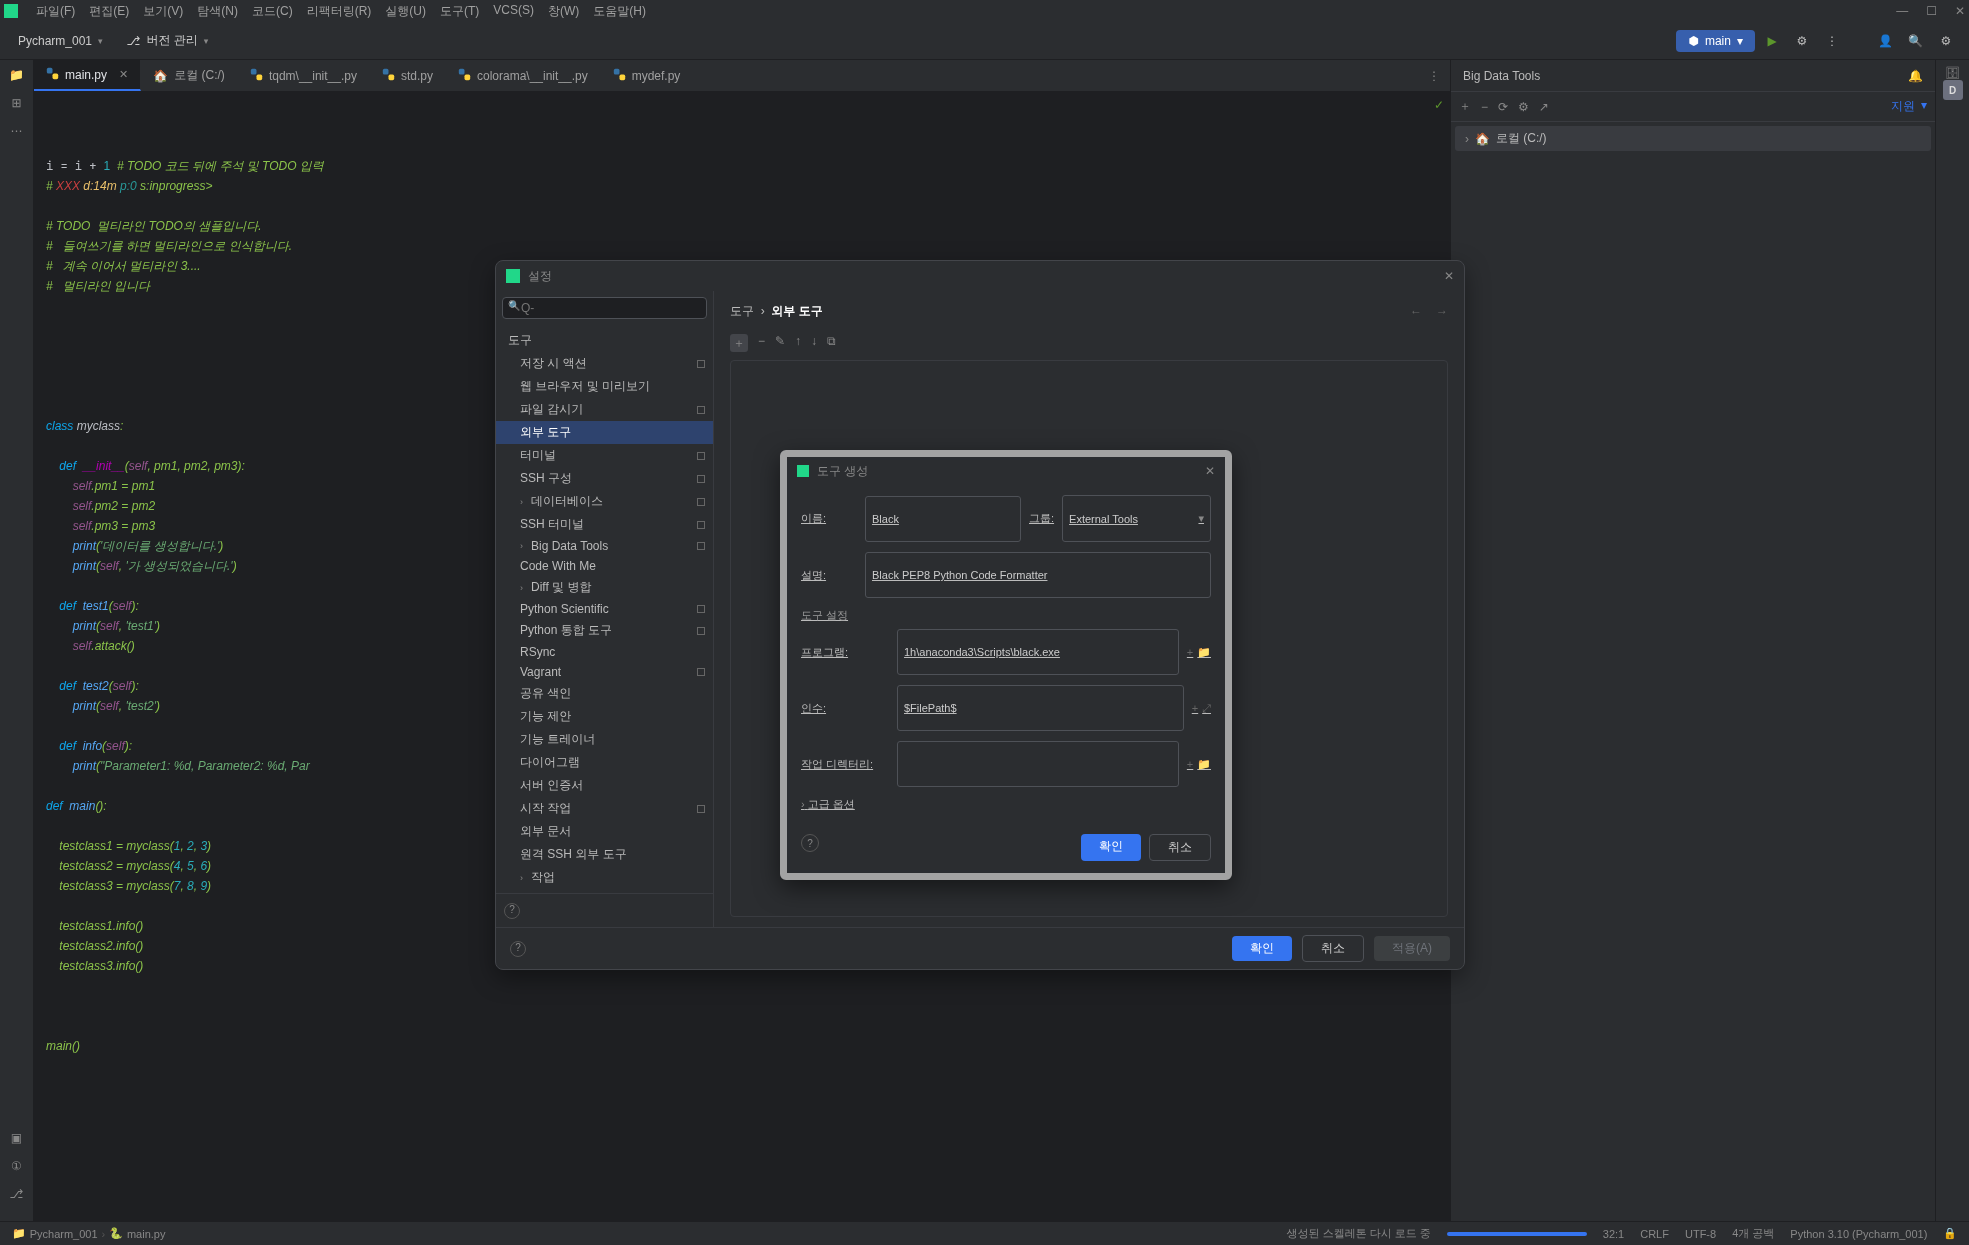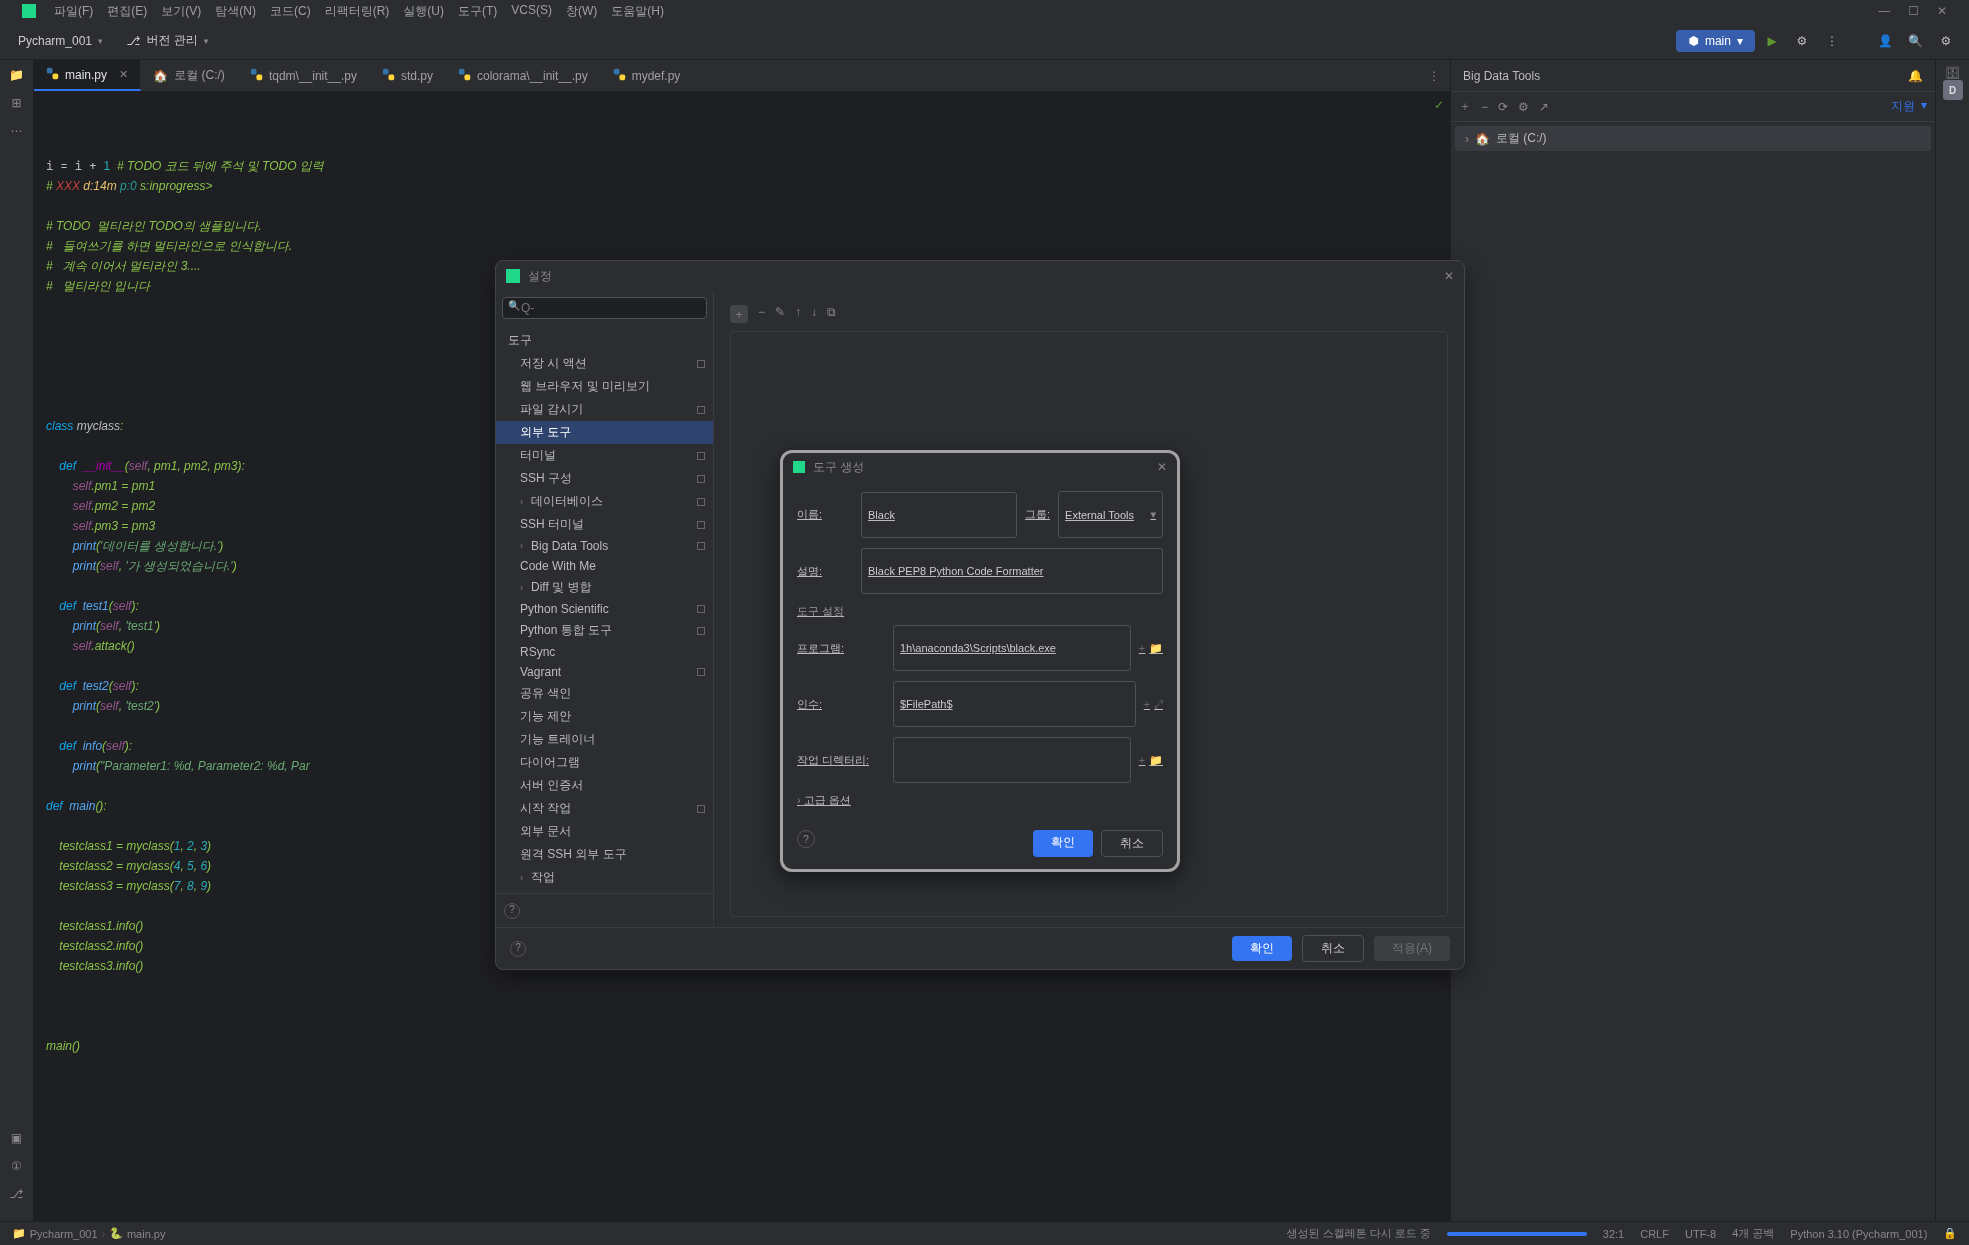--- a/index.html
+++ b/index.html
@@ -1,17 +1,17 @@
 <!DOCTYPE html>
 <html><head>
 <meta charset="utf-8">
 <style>
 * { margin:0; padding:0; box-sizing:border-box; font-family:"Segoe UI","Malgun Gothic",sans-serif; }
 body { background:#1e1f22; color:#bbb; font-size:12px; overflow:hidden; width:1969px; height:1245px; position:relative; }
-.title-bar { height:22px; background:#2b2d30; display:flex; align-items:center; padding:0 22px; color:#a0a0a0; }
+.title-bar { height:22px; background:#2b2d30; display:flex; align-items:center; padding:0 4px; color:#a0a0a0; }
 .title-bar .logo { width:14px; height:14px; background:#21d789; margin-right:12px; }
 .menu-bar { display:flex; gap:2px; flex:1; }
 .menu-bar span { padding:0 6px; cursor:default; }
 .win-ctrl { display:flex; gap:18px; margin-left:auto; color:#888; }
 .win-ctrl span { cursor:pointer; }
 
 .toolbar-row { height:38px; background:#2b2d30; display:flex; align-items:center; padding:0 10px; border-bottom:1px solid #1e1f22; }
 .nav-item { display:flex; align-items:center; gap:6px; color:#ccc; padding:4px 8px; margin-right:8px; }
 .nav-item .chev { color:#888; font-size:9px; }
 .run-group { margin-left:auto; display:flex; align-items:center; gap:4px; }
@@ -81,21 +81,21 @@
 .dlg-tb { display:flex; gap:10px; padding:4px 0 8px; color:#888; }
 .dlg-tb .add { width:18px; height:18px; background:#43454a; border-radius:3px; display:flex; align-items:center; justify-content:center; }
 .dlg-foot { height:42px; display:flex; align-items:center; justify-content:flex-end; padding:0 14px; gap:10px; border-top:1px solid #393b40; }
 .dlg-foot .help { margin-right:auto; color:#888; }
 .btn { padding:4px 18px; border-radius:4px; font-size:12px; cursor:pointer; }
 .btn-pri { background:#3574f0; color:#fff; }
 .btn-sec { background:#2b2d30; border:1px solid #4e5157; color:#ccc; }
 .btn-dis { background:#3c3f41; color:#6f737a; }
 
 
-.dlg-tool { position:absolute; left:780px; top:450px; width:400px; background:#2b2d30; border:3px solid #a3a3a3; border-radius:12px; box-shadow:0 8px 24px rgba(0,0,0,.5); z-index:20; }
+.dlg-tool { position:absolute; left:780px; top:450px; width:452px; background:#2b2d30; border:7px solid #a3a3a3; border-radius:6px; box-shadow:0 8px 24px rgba(0,0,0,.5); z-index:20; }
 .dlg-tool-title { height:28px; display:flex; align-items:center; padding:0 10px; gap:8px; color:#888; }
 .dlg-tool-title .cl { margin-left:auto; }
 .dlg-tool-body { padding:10px 14px;text-decoration:underline; }
 .frow { display:flex; align-items:center; margin-bottom:10px; gap:8px; }
 .frow label { width:56px; color:#bbb; font-size:11px; }
 .frow label.wide { width:88px; }
 .frow input, .frow .combo { flex:1; background:#2b2d30; border:1px solid #4e5157; border-radius:3px; padding:16px 6px; color:#ccc; font-size:11px; }
 .combo { display:flex; justify-content:space-between; align-items:center; }
 .sect { color:#999; font-size:11px; margin:6px 0; }
 .adv { color:#bbb; font-size:11px; cursor:pointer; }
@@ -478,20 +478,27 @@
               <span class="exp">›</span>
               <span>작업</span>
             </span>
           </div>
         </div>
       <div style="padding:8px;color:#888;border-top:1px solid #393b40">
         <span style="display:inline-block;width:16px;height:16px;border:1px solid #555;border-radius:50%;text-align:center;font-size:10px">?</span>
       </div>
     </div>
     <div class="dlg-right">
+      <div class="dlg-crumb">
+        <span><span>도구</span> &nbsp;›&nbsp; <b style="color:#fff">외부 도구</b></span>
+        <span class="arrows">
+            <span>←</span>
+            <span>→</span>
+          </span>
+      </div>
       <div class="dlg-tb">
         <span class="add">＋</span>
         <span>−</span>
         <span>✎</span>
         <span>↑</span>
         <span>↓</span>
         <span>⧉</span>
       </div>
       <div style="flex:1;border:1px solid #393b40;border-radius:4px"></div>
     </div>

